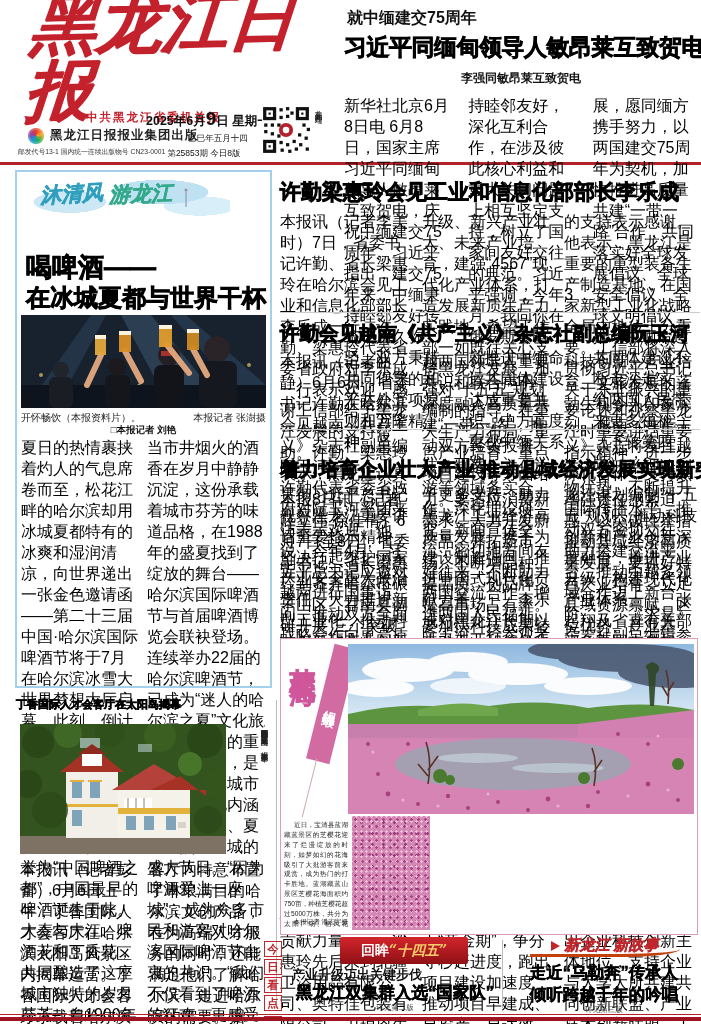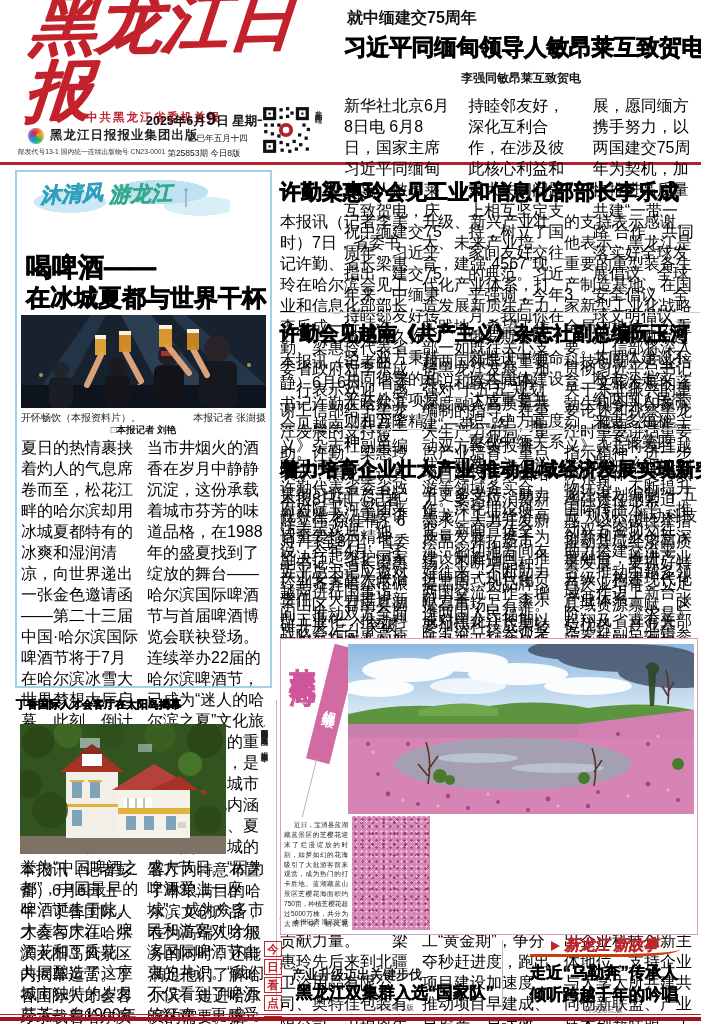--- a/index.html
+++ b/index.html
@@ -389,20 +389,24 @@
   <div class="abs phlox-cap">近日，宝清县蓝湖藏蓝景区的芝樱花迎来了烂漫绽放的时刻，如梦如幻的花海吸引了大批游客前来观赏，成为热门的打卡胜地。蓝湖藏蓝山景区芝樱花海面积约750亩，种植芝樱花超过5000万株，共分为太阳广场、栖凤花海、蓝星湖、情人岛、芝樱观景台六大观景区，火红色、紫色、粉色、白色的芝樱花染遍山坡次第绽放，远远望去宛如一条彩色的绸缎。</div>
   <div class="abs phlox-credit">本报记者 潘宏宇摄</div>
   <div class="abs phlox-strip"></div>
 
   <div class="abs hl-label">
     <span>今</span>
     <span>日</span>
     <span>看</span>
     <span>点</span>
   </div>
+  <div class="abs box1-banner">
+    <span>回眸</span>
+      <span class="gold">“十四五”</span>
+  </div>
   <div class="abs box1-l1">产业升级迈出关键步伐</div>
   <div class="abs box1-l2">黑龙江双集群入选“国家队”</div>
   <div class="abs box1-ref">详见第二版</div>
   <div class="abs vdiv vdiv-boxes"></div>
   <div class="abs box2-banner">新龙江 新故事</div>
   <div class="abs box2-l1">走近“乌勒奔”传承人</div>
   <div class="abs box2-l2">倾听跨越千年的吟唱</div>
   <div class="abs box2-ref">详见第三版</div>
 
   <div class="abs bottom-rule-a"></div>

